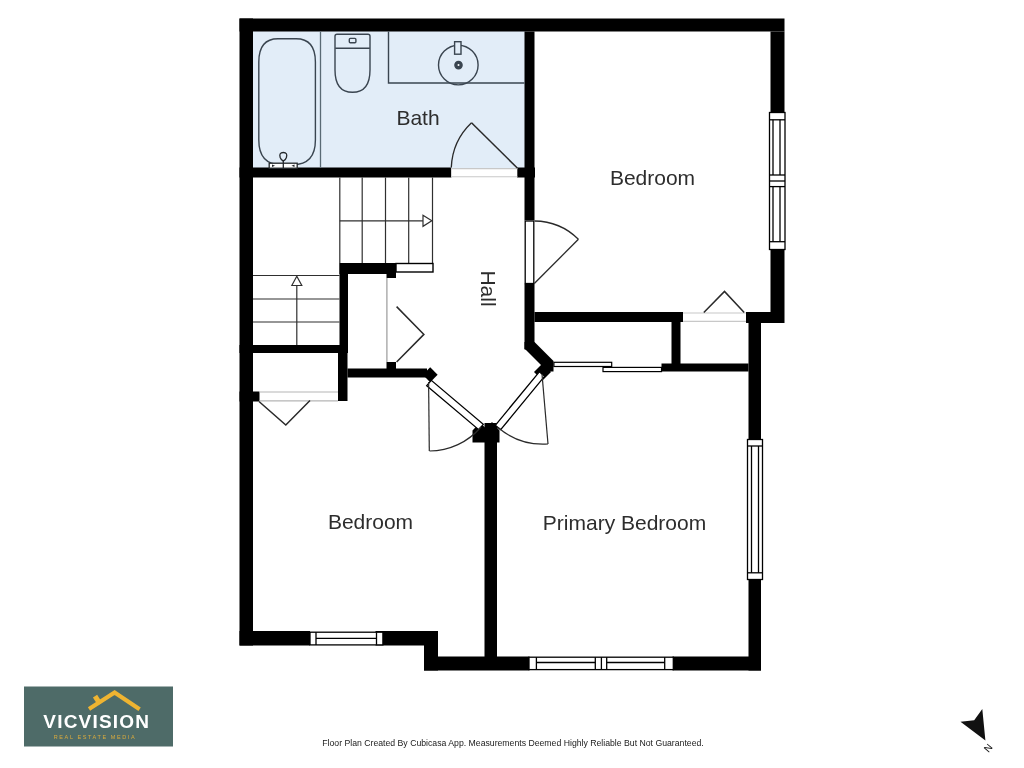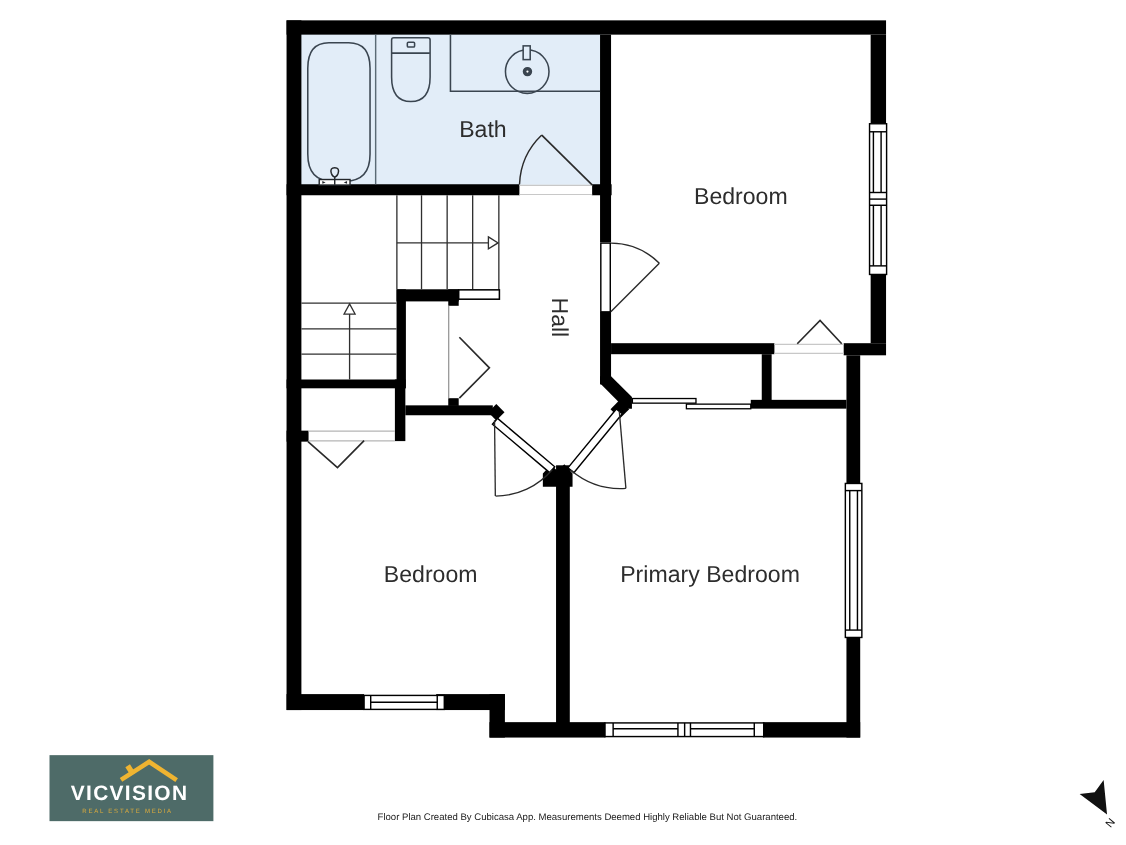--- a/index.html
+++ b/index.html
@@ -1,16 +1,16 @@
 <!DOCTYPE html>
 <html><head>
 <meta charset="utf-8">
 <style>
 html,body{margin:0;padding:0;background:#ffffff;}
-#page{width:984px;height:768px;position:relative;font-family:"Liberation Sans", sans-serif;padding-left:21px;}
+#page{width:984px;height:768px;position:relative;font-family:"Liberation Sans", sans-serif;}
 svg{display:block;}
 </style>
 </head>
 <body>
 <div id="page">
 <svg width="1024" height="768" viewBox="0 0 1024 768">
 
 <rect x="0" y="0" width="1024" height="768" fill="#ffffff"></rect>
 
 <rect x="250" y="30" width="276" height="139" fill="#e2edf8"></rect>

